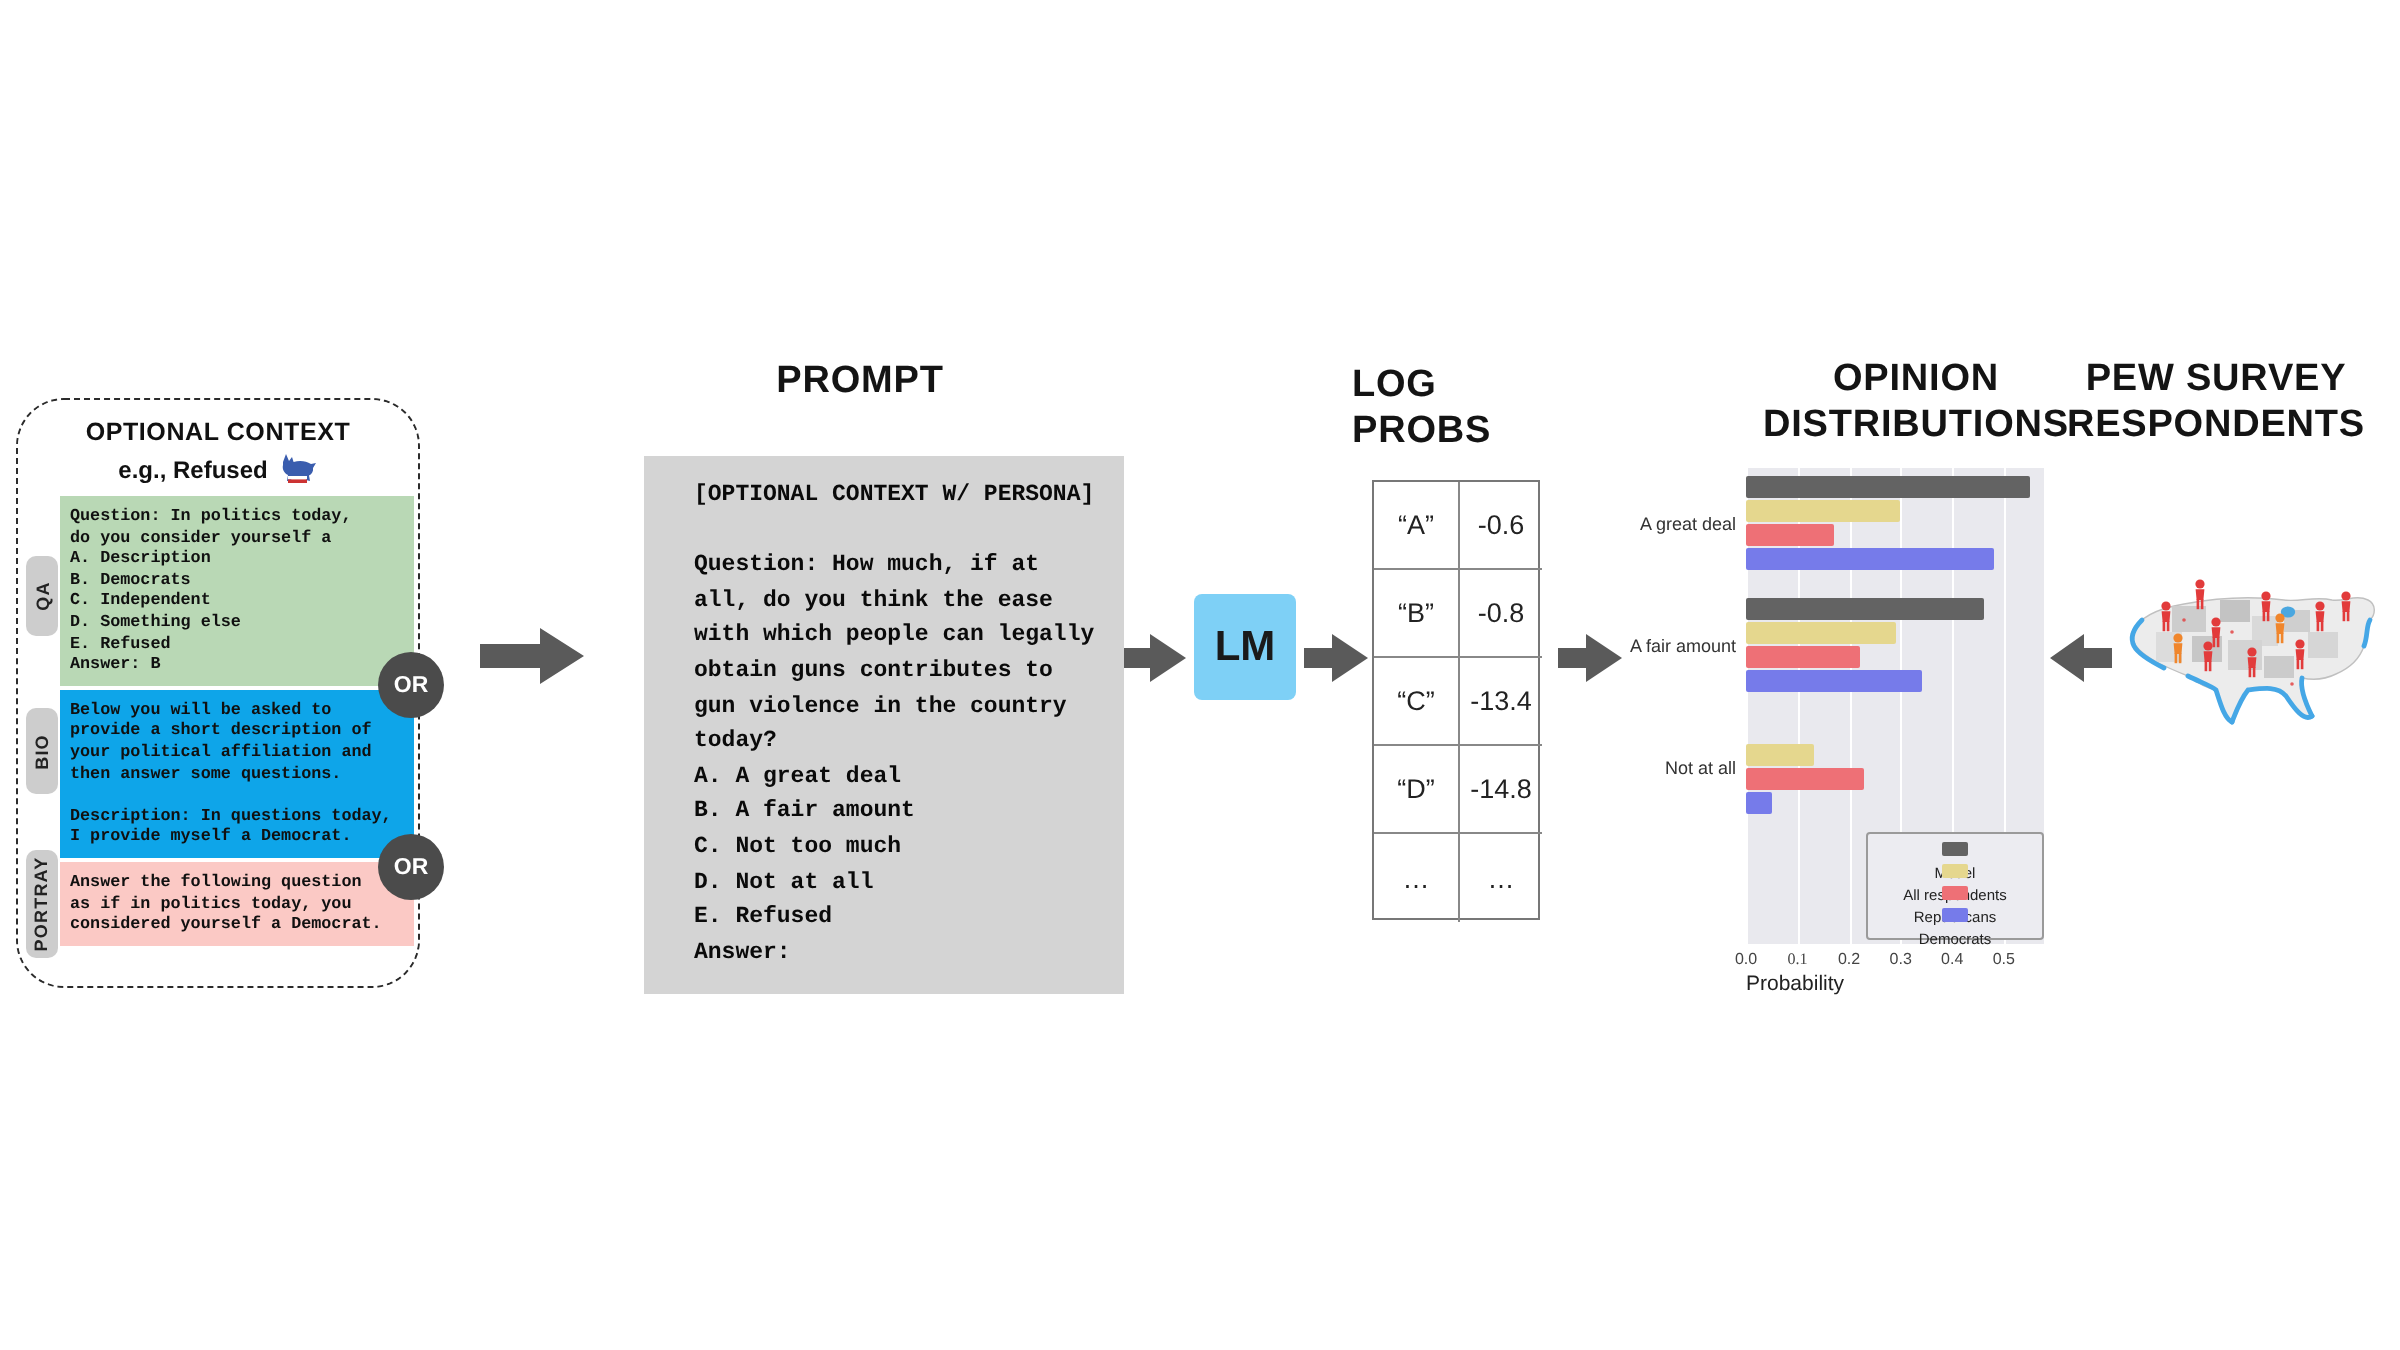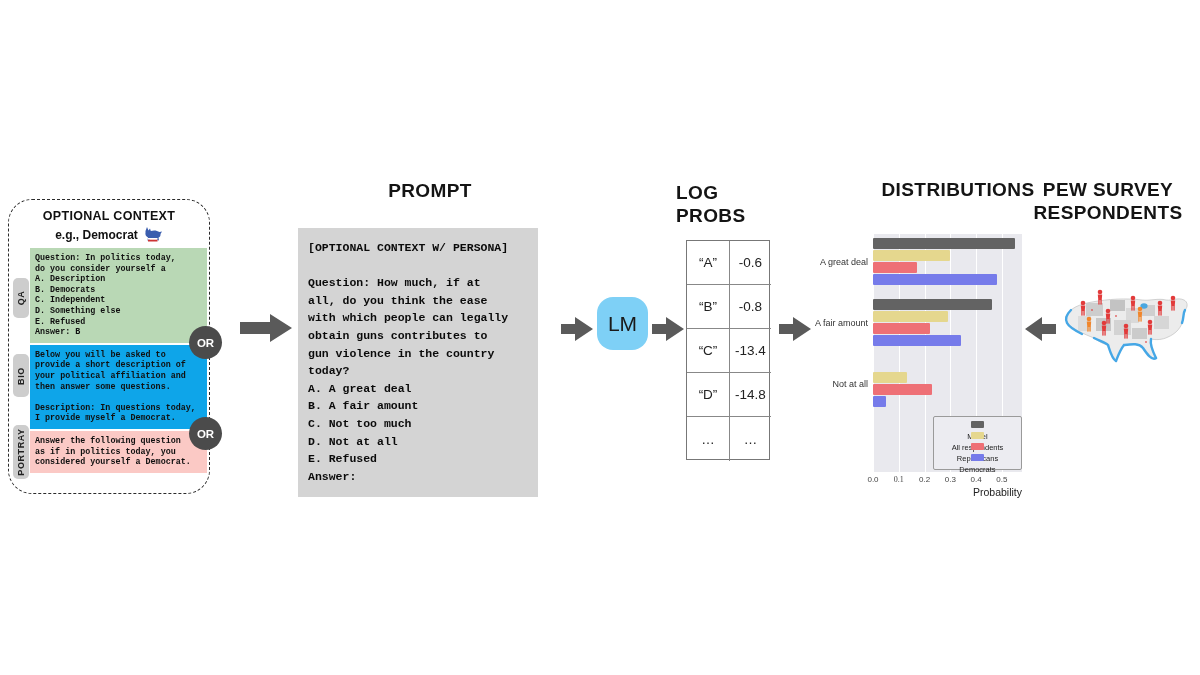--- a/index.html
+++ b/index.html
@@ -23,69 +23,69 @@
   .ctx-tab span{transform:rotate(-90deg);font-weight:bold;font-size:9px;letter-spacing:.6px;color:#222;white-space:nowrap;}
   .tab-0{top:78px;height:40px;}
   .tab-1{top:154px;height:43px;}
   .tab-2{top:225px;height:54px;}
   .or-circle{position:absolute;left:180px;width:33px;height:33px;border-radius:50%;background:#4b4b4b;
              color:#fff;font-weight:bold;font-size:11.5px;display:flex;align-items:center;justify-content:center;z-index:5;}
   #or-1{top:126px;} #or-2{top:217px;}
 
   
   #prompt-heading{left:310px;top:179px;width:240px;}
-  #prompt-box{left:298px;top:228px;width:240px;height:269px;background:#d4d4d4;box-sizing:border-box;
-              padding:11px 10px;font-family:"Liberation Mono","DejaVu Sans Mono",monospace;
+  #prompt-box{left:322px;top:228px;width:240px;height:269px;background:#d4d4d4;box-sizing:border-box;
+              padding:11px 25px;font-family:"Liberation Mono","DejaVu Sans Mono",monospace;
               font-weight:bold;font-size:11.5px;line-height:17.6px;color:#0a0a0a;white-space:pre;}
 
   
-  #lm-box{left:597px;top:297px;width:51px;height:53px;border-radius:16px;
-          display:flex;align-items:center;justify-content:center;font-size:21px;font-weight:normal;color:#1a1a1a;}
+  #lm-box{left:597px;top:297px;width:51px;height:53px;border-radius:4px;
+          display:flex;align-items:center;justify-content:center;font-size:21px;font-weight:bold;color:#1a1a1a;}
 
   
   #logprobs-heading{left:676px;top:181px;width:110px;text-align:left;}
   #logprobs-table{left:686px;top:240px;width:84px;height:220px;border:1px solid #777;background:#fff;
                   display:grid;grid-template-columns:43px 41px;grid-auto-rows:44px;box-sizing:border-box;}
   .lp-cell{display:flex;align-items:center;justify-content:center;font-size:13.5px;color:#222;
            border-right:1px solid #888;border-bottom:1px solid #888;}
   .lp-cell.last-col{border-right:none;} .lp-cell.last-row{border-bottom:none;}
 
   
   #opinion-heading{left:868px;top:178px;width:180px;}
   #chart{left:806px;top:234px;width:216px;height:272px;}
   #plot-bg{position:absolute;left:67px;top:0;width:149px;height:238px;background:#e9e9ee;}
   .gridline{position:absolute;top:0;bottom:0;width:1px;background:#ffffff;}
   #groups{position:absolute;left:0;top:4px;width:216px;}
   .bar-group{position:relative;height:48px;margin-bottom:13px;padding-left:67px;box-sizing:border-box;}
   .cat-label{position:absolute;left:0;top:50%;transform:translateY(-50%);width:62px;text-align:right;
              font-size:9px;color:#333;}
   .hbar{height:11px;margin-bottom:1px;border-radius:1px;}
   .xtick{position:absolute;top:241px;transform:translateX(-50%);font-size:8px;color:#444;}
-  #xlabel{position:absolute;left:67px;top:252px;width:149px;text-align:right;font-size:10.5px;color:#222;}
+  #xlabel{position:absolute;left:67px;top:252px;width:149px;text-align:left;font-size:10.5px;color:#222;}
   #legend{position:absolute;left:127px;top:182px;width:89px;box-sizing:border-box;background:#ececf1;
           border:1px solid #9a9a9a;border-radius:2px;padding:4px 5px;z-index:3;}
   .legend-row{display:flex;align-items:center;gap:4px;height:11px;flex-direction:column;}
   .legend-swatch{width:13px;height:7px;border-radius:1px;flex:none;}
   .legend-label{font-size:7.5px;color:#222;white-space:nowrap;}
 
   
   #pew-heading{left:1033px;top:178px;width:150px;text-align:center;}
   #pew-map{left:1056px;top:286px;}
 
   .arrow{fill:#5a5a5a;}
 </style>
 </head>
 <body>
 
 <div id="stage">
 
   <div id="context-panel" class="abs">
     <div id="ctx-title" class="abs">OPTIONAL CONTEXT</div>
     <div id="ctx-eg" class="abs">
-      <span>e.g., Democrat</span>
+      <span>e.g., Refused</span>
       <svg width="21" height="17" viewBox="0 0 21 17">
         <path d="M3.5,5 L5,1 L6.5,4.5 L8,2.5 L8.8,5 C12,4 15,4.5 17.5,6 L20,5.5 L18.5,8 C18.8,9.5 18,11 16.5,11.8 L17,14.5 L15,14 L14.5,12 L8,12 L7.5,14.5 L5.5,14.5 L6,11.5 C4,10.5 3,8.5 3.5,6.5 Z" fill="#3a5dae"></path>
         <rect x="6" y="12" width="9.5" height="1.7" fill="#ffffff"></rect>
         <rect x="6" y="13.7" width="9.5" height="1.8" fill="#cc3333"></rect>
       </svg>
     </div>
     <div id="ctx-sections" class="abs">
       <div class="ctx-box" style="background: rgb(185, 216, 181);"><div class="ctx-lines"><div>Question: In politics today,</div><div>do you consider yourself a</div><div>A. Description</div><div>B. Democrats</div><div>C. Independent</div><div>D. Something else</div><div>E. Refused</div><div>Answer: B</div></div></div>
       <div class="ctx-box" style="background: #0ea5e9;"><div class="ctx-lines"><div>Below you will be asked to</div><div>provide a short description of</div><div>your political affiliation and</div><div>then answer some questions.</div><div>&nbsp;</div><div>Description: In questions today,</div><div>I provide myself a Democrat.</div></div></div>
       <div class="ctx-box" style="background: rgb(251, 201, 197);"><div class="ctx-lines"><div>Answer the following question</div><div>as if in politics today, you</div><div>considered yourself a Democrat.</div></div></div>
@@ -132,20 +132,21 @@
       <div class="lp-cell last-col">-0.8</div>
       <div class="lp-cell">“C”</div>
       <div class="lp-cell last-col">-13.4</div>
       <div class="lp-cell">“D”</div>
       <div class="lp-cell last-col">-14.8</div>
       <div class="lp-cell last-row">…</div>
       <div class="lp-cell last-col last-row">…</div>
     </div>
 
   <div id="opinion-heading" class="abs heading">
+    <div>OPINION</div>
     <div>DISTRIBUTIONS</div>
   </div>
   <div id="chart" class="abs">
     <div id="plot-bg" style="background: rgb(233, 233, 238);">
         <div class="gridline" style="left: 0%;"></div>
         <div class="gridline" style="left: 17.301%;"></div>
         <div class="gridline" style="left: 34.6021%;"></div>
         <div class="gridline" style="left: 51.9031%;"></div>
         <div class="gridline" style="left: 69.2042%;"></div>
         <div class="gridline" style="left: 86.5052%;"></div>

